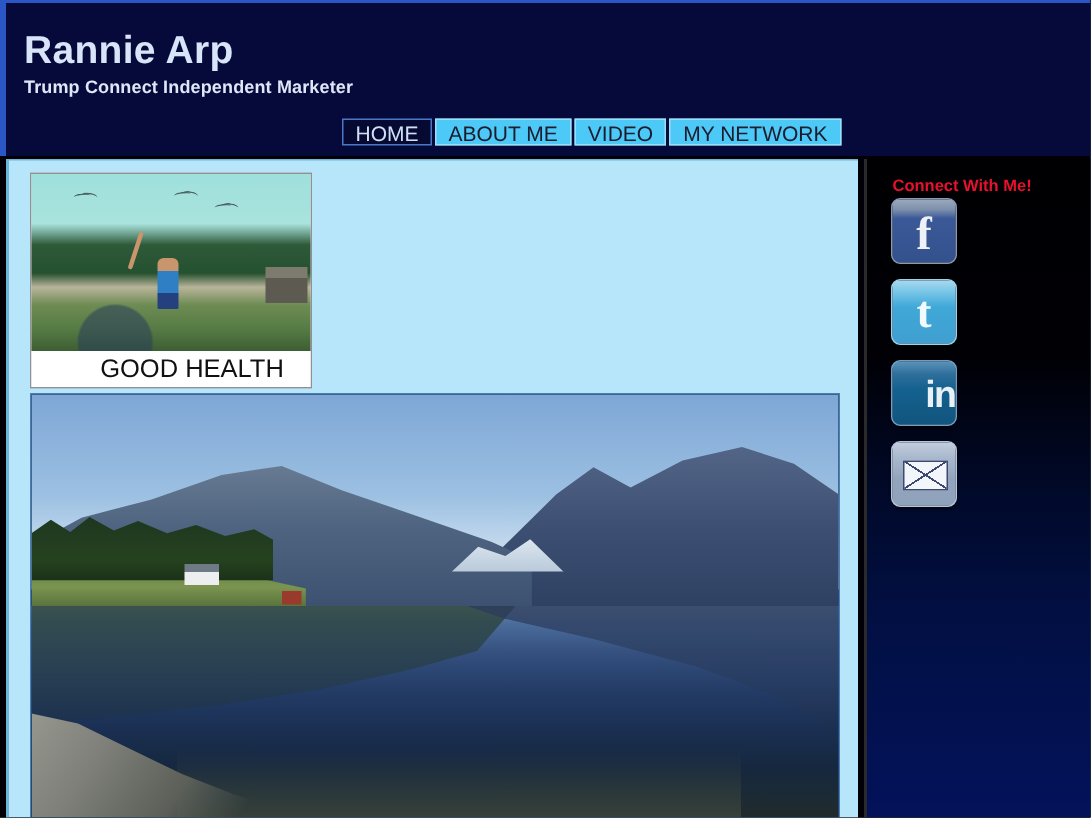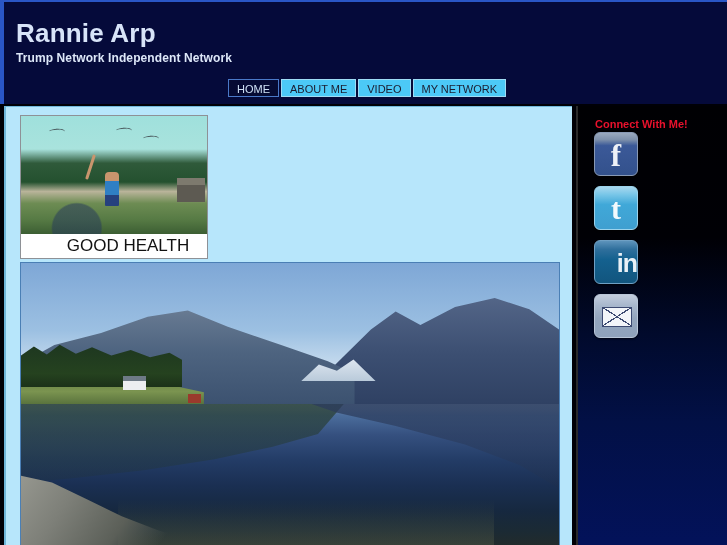--- a/index.html
+++ b/index.html
@@ -56,21 +56,21 @@
     position: absolute;
     left: 228px; top: 79px;
     display: flex;
     gap: 2px;
   }
   .nav-item {
     display: block;
     height: 18px;
     line-height: 18px;
     padding: 0 8px;
-    font-size: 11px;
+    font-size: 14px;
     font-weight: normal;
     color: #1b1b2e;
     background: #4cc9f7;
     border: 1px solid #9fdcf5;
     text-align: center;
     white-space: nowrap;
     cursor: pointer;
     font-family: "Liberation Sans", sans-serif;
   }
   .nav-item.active {
@@ -350,21 +350,21 @@
   }
 </style>
 </head>
 <body>
 
 <div class="page">
 
   <div class="header">
     <div class="header-inner">
       <div class="site-title">Rannie Arp</div>
-      <div class="site-tagline">Trump Network Independent Network</div>
+      <div class="site-tagline">Trump Connect Independent Marketer</div>
     </div>
   </div>
 
   <div class="nav">
     <a class="nav-item active">HOME</a>
     <a class="nav-item">ABOUT ME</a>
     <a class="nav-item">VIDEO</a>
     <a class="nav-item">MY NETWORK</a>
   </div>
 

